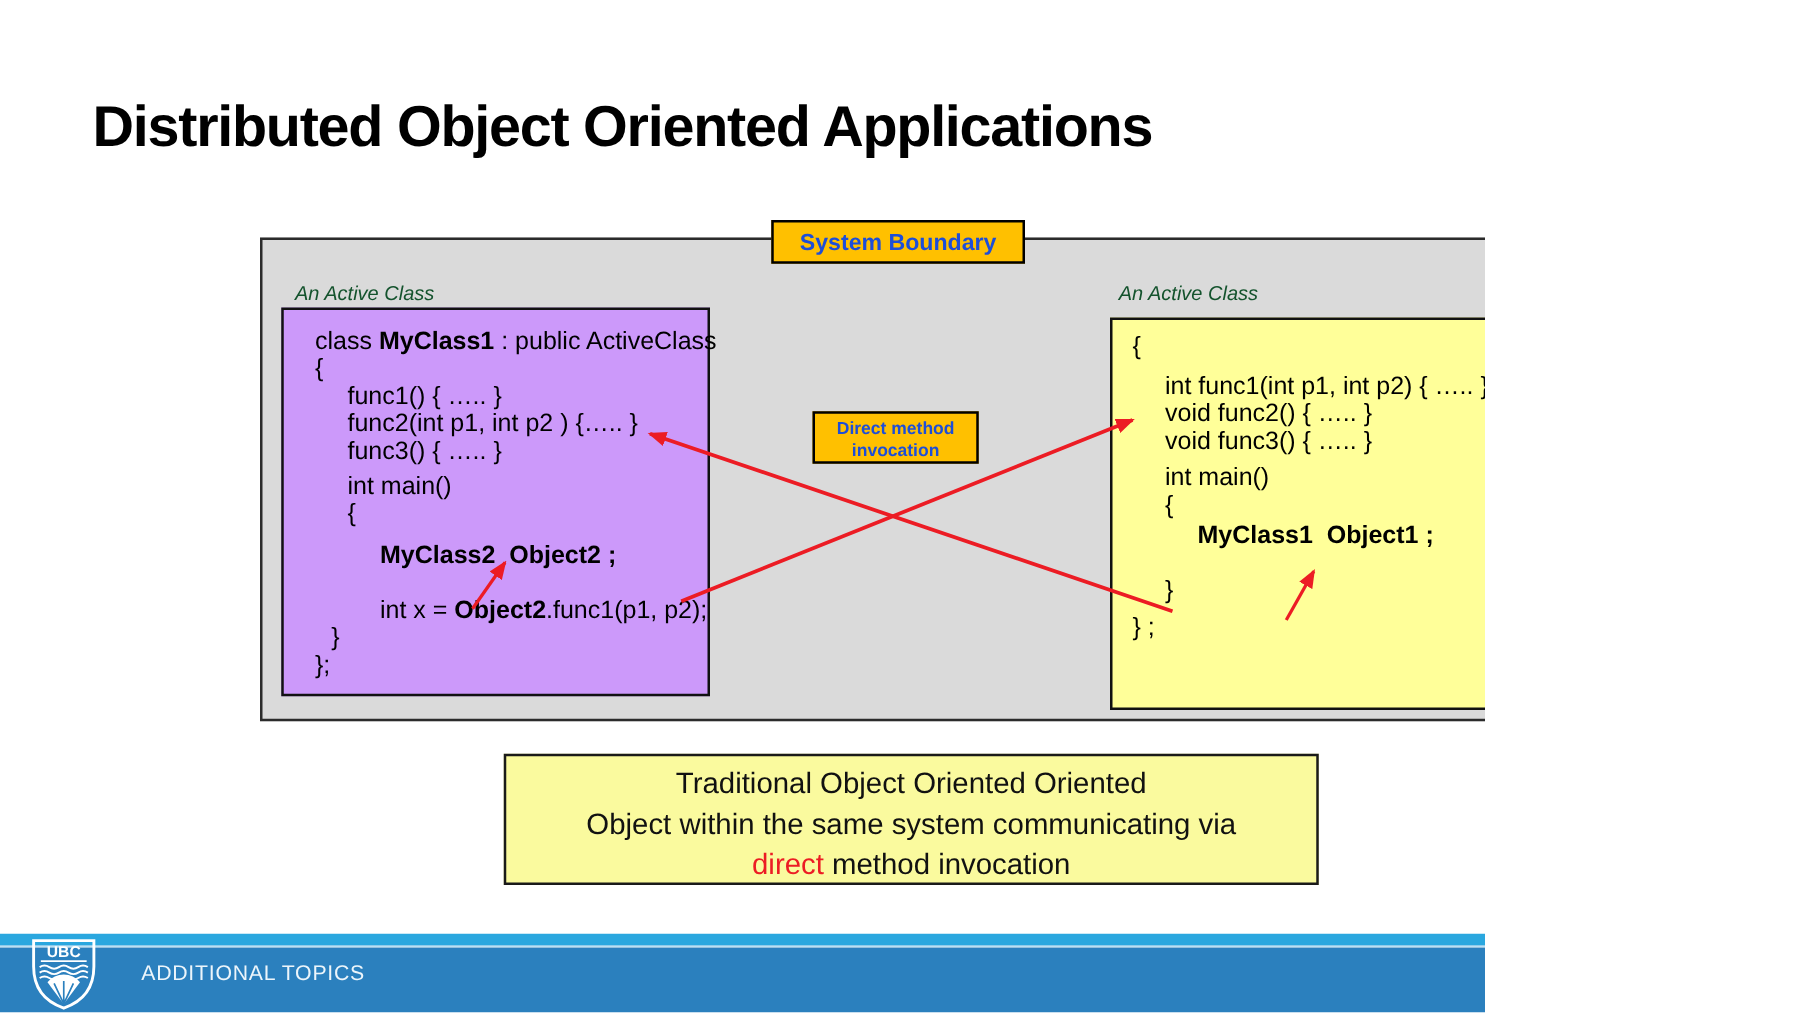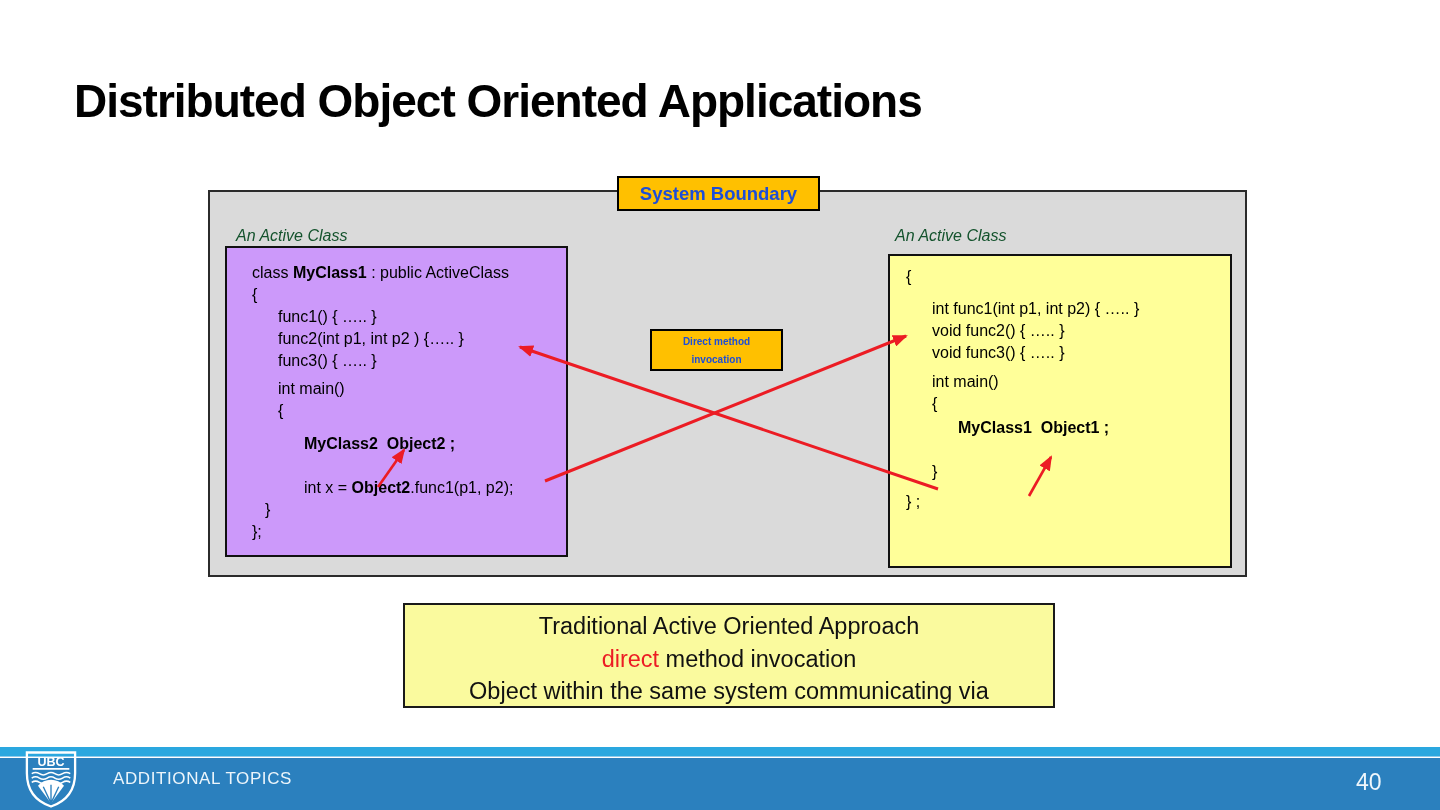--- a/index.html
+++ b/index.html
@@ -1,41 +1,41 @@
 <!DOCTYPE html>
 <html style="--gold: #FFC000; --purple: #CC99FA; --yellow: #FFFF99; --pale_yellow: #FAFA9E; --gray_fill: #DADADA; --red: #EC1C24; --footer_light: #2AA7DF; --footer_dark: #2B80BE;"><head>
 <meta charset="utf-8">
 <style>
   html,body{margin:0;padding:0;}
   .slide{
-    position:relative; width:1440px; height:810px; background:#ffffff;
+    position:relative; width:1188px; height:810px; background:#ffffff;
     font-family:"Liberation Sans", sans-serif; overflow:hidden;
   }
   .title{
     position:absolute; left:74px; top:74px; font-size:46px; font-weight:bold;
     letter-spacing:-1px; color:#000;
   }
   .boundary{
     position:absolute; left:208px; top:190px; width:1039px; height:387px;
     background:var(--gray_fill); border:2px solid #2b2b2b; box-sizing:border-box;
   }
   .gold-label{
     position:absolute; background:var(--gold); border:2px solid #000;
     box-sizing:border-box; text-align:center; font-weight:bold; color:#1d4ed8; z-index:4;
   }
   .sys-label{ left:617px; top:176px; width:203px; height:35px; font-size:18.5px; line-height:31px; }
-  .direct-label{ left:650px; top:329px; width:133px; height:42px; font-size:10px; line-height:18px; padding-top:2px; }
+  .direct-label{ left:650px; top:329px; width:133px; height:42px; font-size:14px; line-height:18px; padding-top:2px; }
   .active-caption{
     position:absolute; font-size:16px; font-style:italic; color:#14532d; z-index:2;
   }
   .active-left{ left:236px; top:227px; }
   .active-right{ left:895px; top:227px; }
   .code-box{
     position:absolute; box-sizing:border-box; border:2px solid #111; z-index:2;
-    font-size:16px; line-height:22px; color:#000;
+    font-size:20px; line-height:22px; color:#000;
   }
   .code-box .code-line{ white-space:pre; }
   .code-box .b{ font-weight:bold; }
   .left-box{ left:225px; top:246px; width:343px; height:311px; background:var(--purple); padding:14px 4px 0 25px; }
   .right-box{ left:888px; top:254px; width:344px; height:314px; background:var(--yellow); padding:10px 4px 0 16px; }
   .caption-box{
     position:absolute; left:403px; top:603px; width:652px; height:105px;
     background:var(--pale_yellow); border:2px solid #1a1a1a; box-sizing:border-box;
     text-align:center; font-size:23.5px; line-height:32.5px; color:#111; padding-top:5px; z-index:2;
   }
@@ -97,23 +97,23 @@
       <div class="code-line" style="padding-left: 26px;"><span>}</span></div>
       <div class="code-line" style="margin-top: 8px;"><span>} ;</span></div>
     </div>
 
   <div class="gold-label direct-label">
     <div>Direct method</div>
     <div>invocation</div>
   </div>
 
   <div class="caption-box">
-    <div>Traditional Active Oriented Approach</div>
+    <div>Traditional Object Oriented Oriented</div>
+    <div>Object within the same system communicating via</div>
     <div><span class="red">direct</span><span> method invocation</span></div>
-    <div>Object within the same system communicating via</div>
   </div>
 
   <svg class="arrow-layer" width="1440" height="810" viewBox="0 0 1440 810">
     <defs>
       <marker id="arrowhead" markerUnits="userSpaceOnUse" markerWidth="15" markerHeight="12" refX="13" refY="6" orient="auto">
         <path d="M0,0 L15,6 L0,12 Z" fill="#EC1C24"></path>
       </marker>
     </defs>
     <line x1="545" y1="481" x2="906" y2="336" stroke="#EC1C24" stroke-width="3" marker-end="url(#arrowhead)"></line>
     <line x1="938" y1="489" x2="520" y2="347" stroke="#EC1C24" stroke-width="3" marker-end="url(#arrowhead)"></line>

